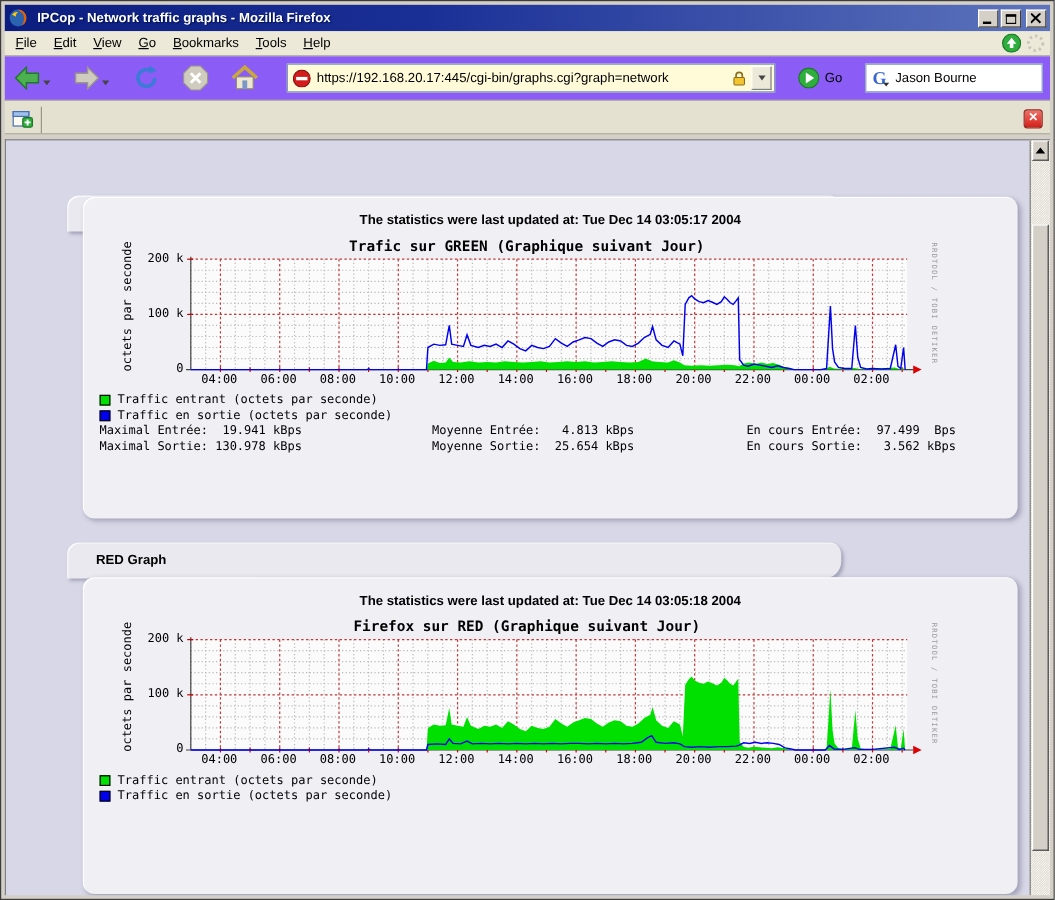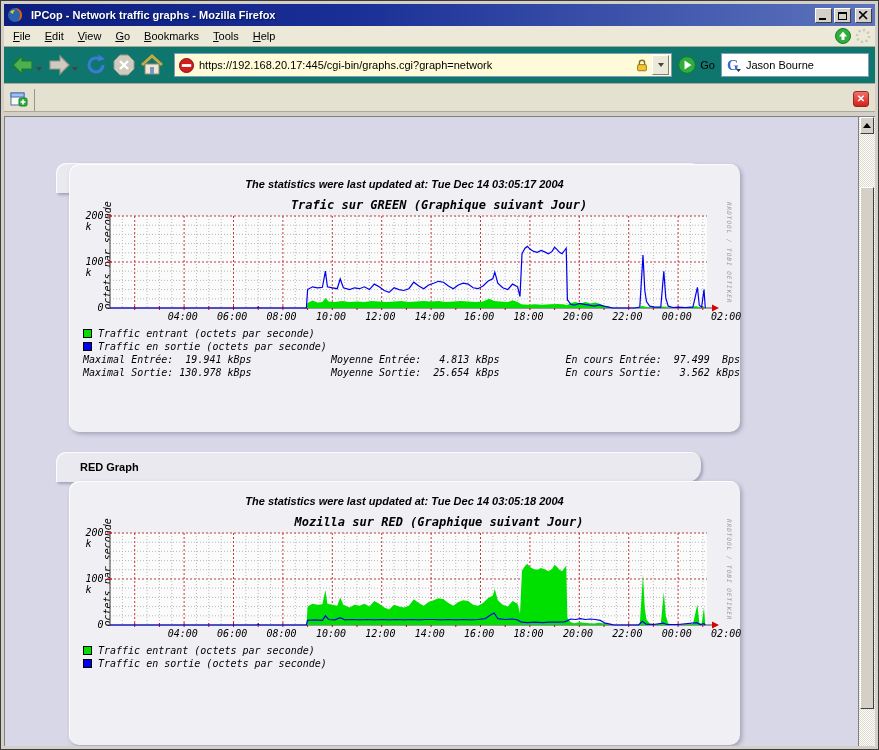--- a/index.html
+++ b/index.html
@@ -19,22 +19,22 @@
 
   
   .menubar { height:21px; background:#ece9d8; border-bottom:1px solid #aca899;
     display:flex; align-items:center; padding-left:2px; }
   .menu-item { font-size:11px; color:#000; padding:3px 7px; }
   .menu-item::first-letter { text-decoration:underline; }
   .menubar .spacer { flex:1; }
   .mb-ico { width:16px; height:16px; margin-right:4px; }
 
   
-  .toolbar { height:37px; background:#0f766e; border-bottom:1px solid #aca899;
-    display:flex; align-items:center; padding:0 6px; }
+  .toolbar { height:37px; background:#8b5cf6; border-bottom:1px solid #aca899;
+    display:flex; align-items:center; padding:0 6px;gap:13px; }
   .tb-btn { display:flex; align-items:center; padding:2px 1px; }
   .drop { width:0;height:0;border-left:3px solid transparent;border-right:3px solid transparent;
     border-top:4px solid #444; margin:8px 3px 0 1px; }
   .urlbar { flex:1; height:24px; background:#fffbd8; border:1px solid #7f9db9; margin:0 4px 0 8px;
     display:flex; align-items:center; padding:0 2px 0 4px; }
   .urlbar .url-text { flex:1; font-size:11px; color:#000; white-space:nowrap; overflow:hidden; margin-left:5px; }
   .url-drop { width:17px; height:20px; background:#ece9d8; border:1px solid;
     border-color:#fff #808080 #808080 #fff; display:flex; align-items:center; justify-content:center; margin-left:3px;}
   .go-wrap { display:flex; align-items:center; margin:0 6px 0 2px; }
   .go-label { font-size:11px; margin-left:4px; }
@@ -69,22 +69,22 @@
   .sb-thumb { position:absolute; left:1px; right:1px; top:70px; height:522px; background:#d4d0c8;
     border:1px solid; border-color:#fff #404040 #404040 #fff; }
   .tri-up { width:0;height:0;border-left:4px solid transparent;border-right:4px solid transparent;
     border-bottom:5px solid #000; }
 
   
   .panel-header { position:absolute; height:30px; width:645px; left:51px; background:#e9e9ef;
     border-radius:10px 10px 14px 0; box-shadow:2px 2px 3px rgba(100,100,130,.45), inset 1px 1px 0 #fcfcfe;
     display:flex; align-items:center; padding-left:24px; }
   .panel-header .ph-label { font-size:11px; font-weight:bold; color:#000; }
-  .panel-body { position:absolute; left:64px; width:671px; background:#efeff4;
-    border-radius:10px 10px 10px 10px; box-shadow:2px 2px 4px rgba(100,100,130,.45), inset 1px 1px 0 #fdfdfe;font-style:italic; }
+  .panel-body { position:absolute; left:64px; width:779px; background:#efeff4;
+    border-radius:10px 10px 10px 10px; box-shadow:2px 2px 4px rgba(100,100,130,.45), inset 1px 1px 0 #fdfdfe; }
   .updated { text-align:center; font-size:11px; font-weight:bold; padding-top:14px; }
 
   .graph { margin:8px 16px 0 30px; font-family:"DejaVu Sans Mono", monospace; }
   .g-title { font-size:12px; font-weight:bold; text-align:center; width:680px; margin-bottom:4px; }
   .g-row { display:flex; }
   .ylab { width:16px; position:relative; }
   .ylab span { position:absolute; top:46px; left:-34px; transform:rotate(-90deg); transform-origin:center;
     font-size:10px; white-space:nowrap; width:84px; text-align:center; display:block; }
   .yticks { width:44px; position:relative; height:92px; font-size:10px; }
   .yticks span { position:absolute; right:6px; }
@@ -389,21 +389,21 @@
           </div>
         </div>
       </div>
 
       <div class="panel-header rp-header">
         <span class="ph-label">RED Graph</span>
       </div>
       <div class="panel-body rp-body">
         <div class="updated">The statistics were last updated at: Tue Dec 14 03:05:18 2004</div>
         <div class="graph">
-          <div class="g-title">Mozilla sur RED (Graphique suivant Jour)</div>
+          <div class="g-title">Firefox sur RED (Graphique suivant Jour)</div>
           <div class="g-row">
             <div class="ylab">
                 <span>octets par seconde</span>
               </div>
             <div class="yticks">
                 <span style="top: 86px;">0</span>
                 <span style="top: 40px;">100 k</span>
                 <span style="top: -6px;">200 k</span>
               </div>
             <div class="svgwrap">

